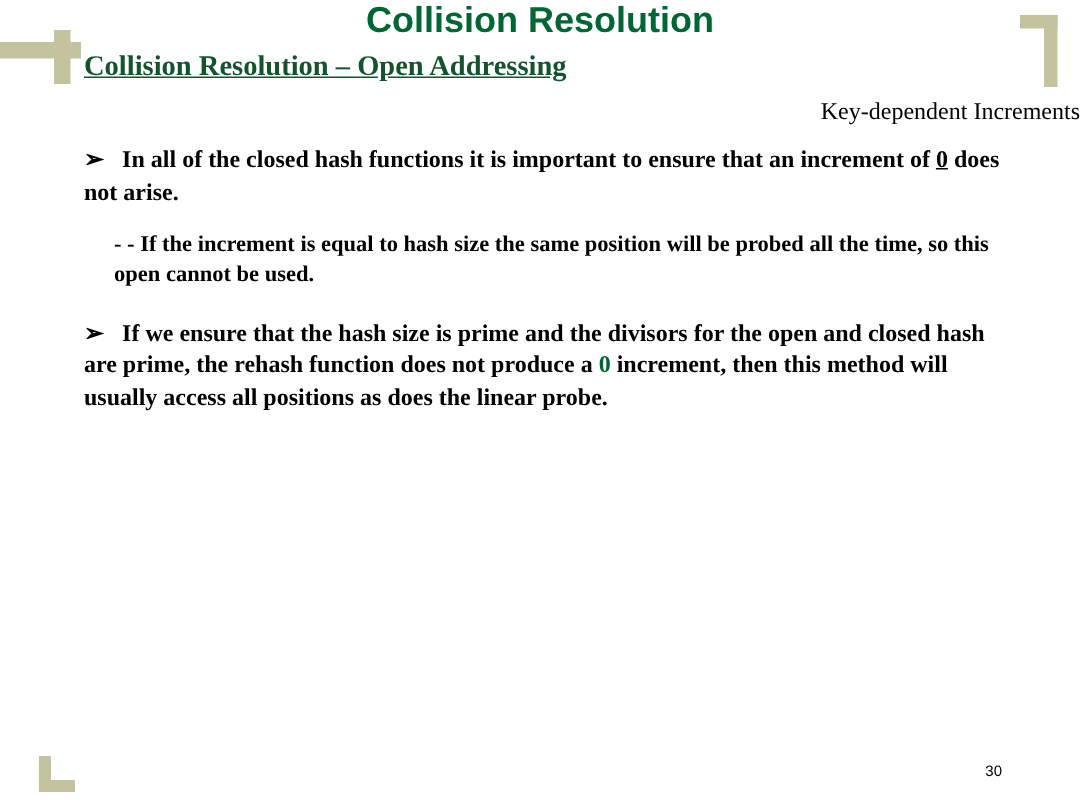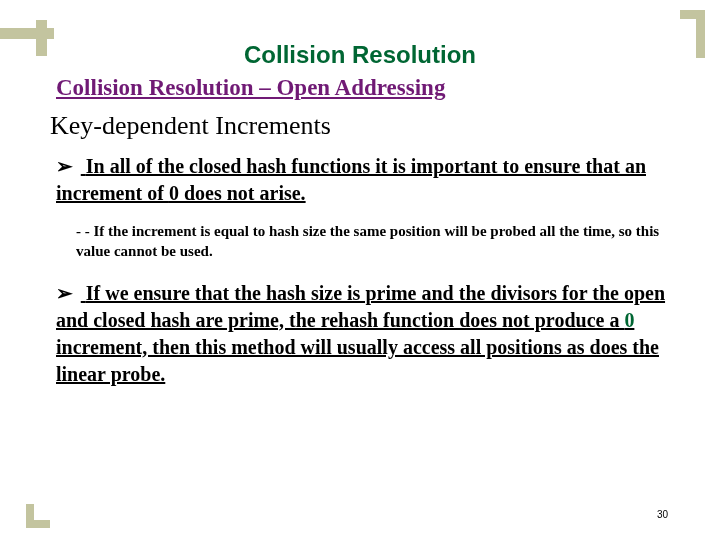--- a/index.html
+++ b/index.html
@@ -72,50 +72,49 @@
     left: 0;
     width: 8px;
     height: 24px;
     background: #c3c49f;
   }
   .slide-title {
     text-align: center;
     color: #006633;
     font-weight: bold;
     font-size: 24px;
-    padding-top: 26px;
+    padding-top: 0;
     font-family: Arial, sans-serif;
-    margin-top: 15px;
   }
   .subtitle {
-    color: #701a75;
+    color: #14532d;
     font-weight: bold;
-    font-size: 23px;
+    font-size: 19px;
     text-decoration: underline;
     margin-left: 56px;
     margin-top: 6px;
   }
   .section {
     color: #000;
-    font-size: 26px;
+    font-size: 16px;
     margin-left: 50px;
     margin-top: 10px;
+    text-align: right;
   }
   .content {
     margin-left: 56px;
     margin-right: 40px;
     margin-top: 12px;
   }
   .bullet-item {
-    font-size: 20px;
+    font-size: 16px;
     font-weight: bold;
     color: #000;
     margin-bottom: 14px;
     line-height: 1.35;
-    text-decoration: underline;
   }
   .bullet-marker {
     display: inline-block;
     font-family: Arial, sans-serif;
     margin-right: 8px;
   }
   .sub-item {
     font-size: 15px;
     font-weight: bold;
     color: #000;
@@ -159,21 +158,21 @@
 <div class="subtitle">Collision Resolution – Open Addressing</div>
 <div class="section">Key-dependent Increments</div>
 
 <div class="content">
 
   <div class="bullet-item">
     <span class="bullet-marker">➢</span>
     <span>In all of the closed hash functions it is important to ensure that an increment of </span><span class="highlight-zero">0</span><span> does not arise.</span>
   </div>
 
-  <div class="sub-item">- - If the increment is equal to hash size the same position will be probed all the time, so this value cannot be used.</div>
+  <div class="sub-item">- - If the increment is equal to hash size the same position will be probed all the time, so this open cannot be used.</div>
 
   <div class="bullet-item">
     <span class="bullet-marker">➢</span>
     <span>If we ensure that the hash size is prime and the divisors for the open and closed hash are prime, the rehash function does not produce a </span><span class="highlight-green">0</span><span> increment, then this method will usually access all positions as does the linear probe.</span>
   </div>
 
 
 </div>
 
 <div class="page-number">30</div>

